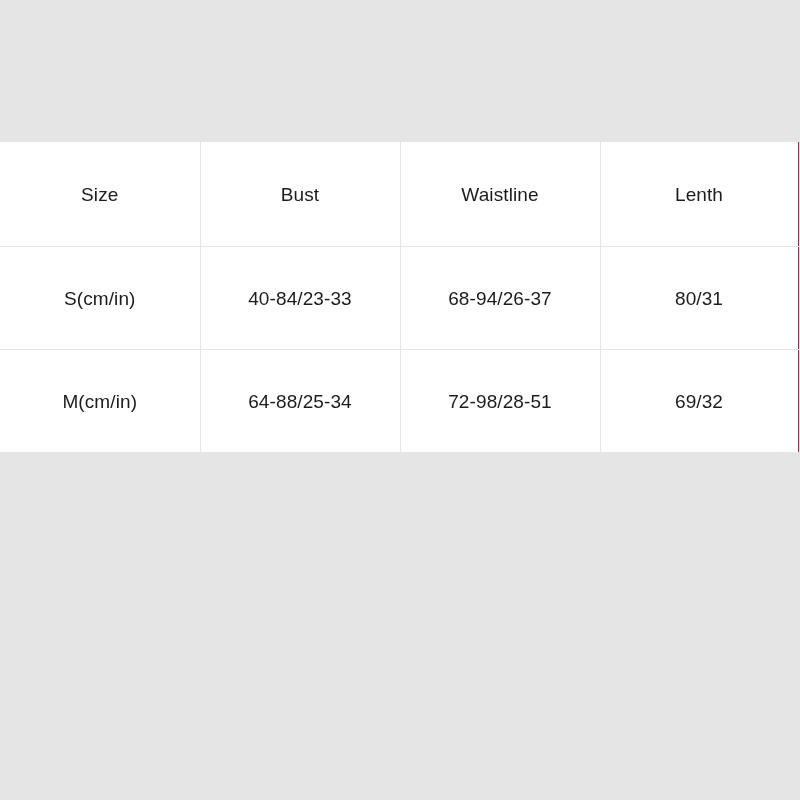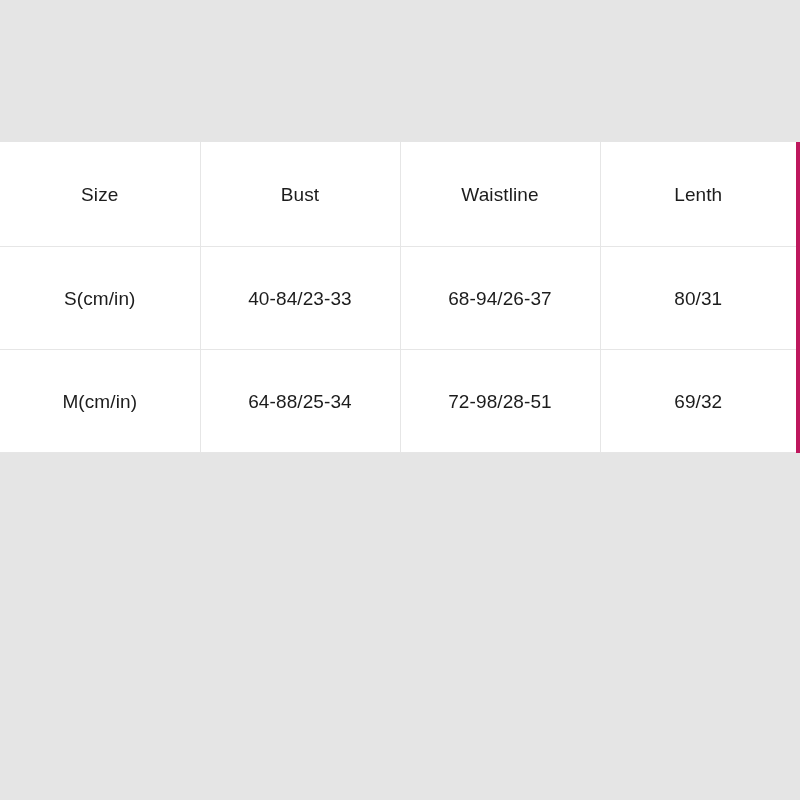--- a/index.html
+++ b/index.html
@@ -46,21 +46,21 @@
     font-size: 19px;
     letter-spacing: 0.1px;
     padding: 0;
     background: #ffffff;
     border-right: 1px solid #e6e6e6;
     border-bottom: 1px solid #e6e6e6;
   }
 
   .size-chart th:last-child,
   .size-chart td:last-child {
-    border-right: 4px solid #be185d;
+    border-right: 1px solid #be185d;
   }
 
   .size-chart thead th {
     height: 104px;
     font-size: 19px;
   }
 
   .size-chart tbody td {
     height: 102px;
   }

